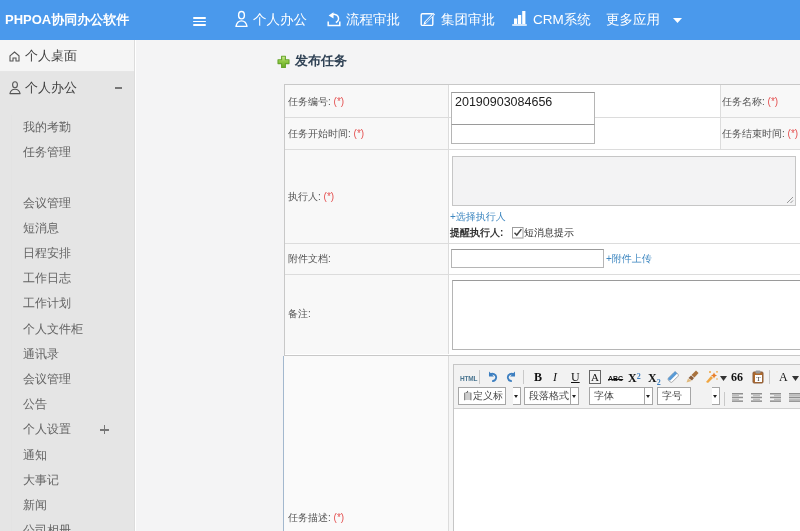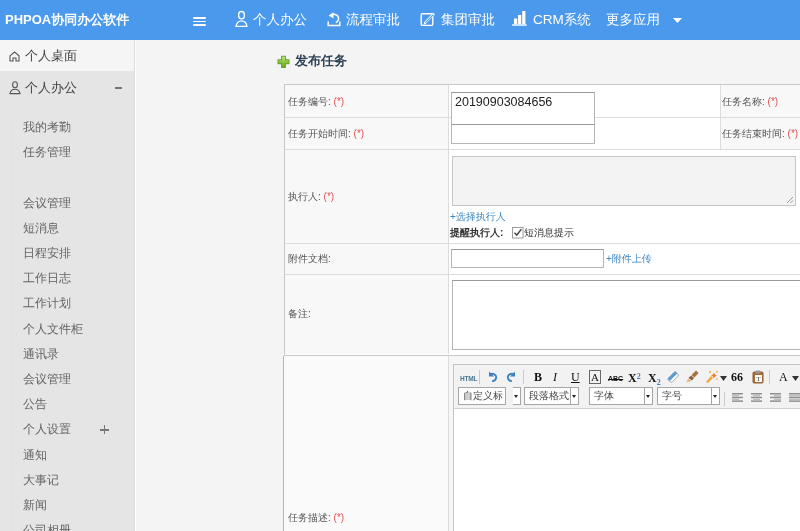--- a/index.html
+++ b/index.html
@@ -244,21 +244,21 @@
         <svg class="abs" style="left:338px;top:11px" width="7" height="5" viewBox="0 0 7 5">
             <path d="M0 0 L7 0 L3.5 5 Z" fill="#333"></path>
           </svg>
 
         <div class="sel" style="left:4px;width:48px">自定义标题</div>
         <div class="selarw" style="left:59px"></div>
         <div class="sel" style="left:70px;width:47px">段落格式</div>
         <div class="selarw" style="left:117px"></div>
         <div class="sel" style="left:135px;width:56px">字体</div>
         <div class="selarw" style="left:191px"></div>
-        <div class="sel" style="left:203px;width:55px">字号</div>
+        <div class="sel" style="left:203px;width:34px">字号</div>
         <div class="selarw" style="left:258px"></div>
         <div class="tsep" style="left:270px;top:27px"></div>
         <svg class="abs" style="left:278px;top:28px" width="11" height="9" viewBox="0 0 11 9">
           <g fill="#8f8f8f">
               <rect x="0" y="0" width="11" height="1.5"></rect>
               <rect x="0" y="3.7" width="11" height="1.5"></rect>
               <rect x="0" y="7.4" width="11" height="1.5"></rect>
             </g>
           <g fill="#bdbdbd">
               <rect x="0" y="1.9" width="7" height="1.5"></rect>

